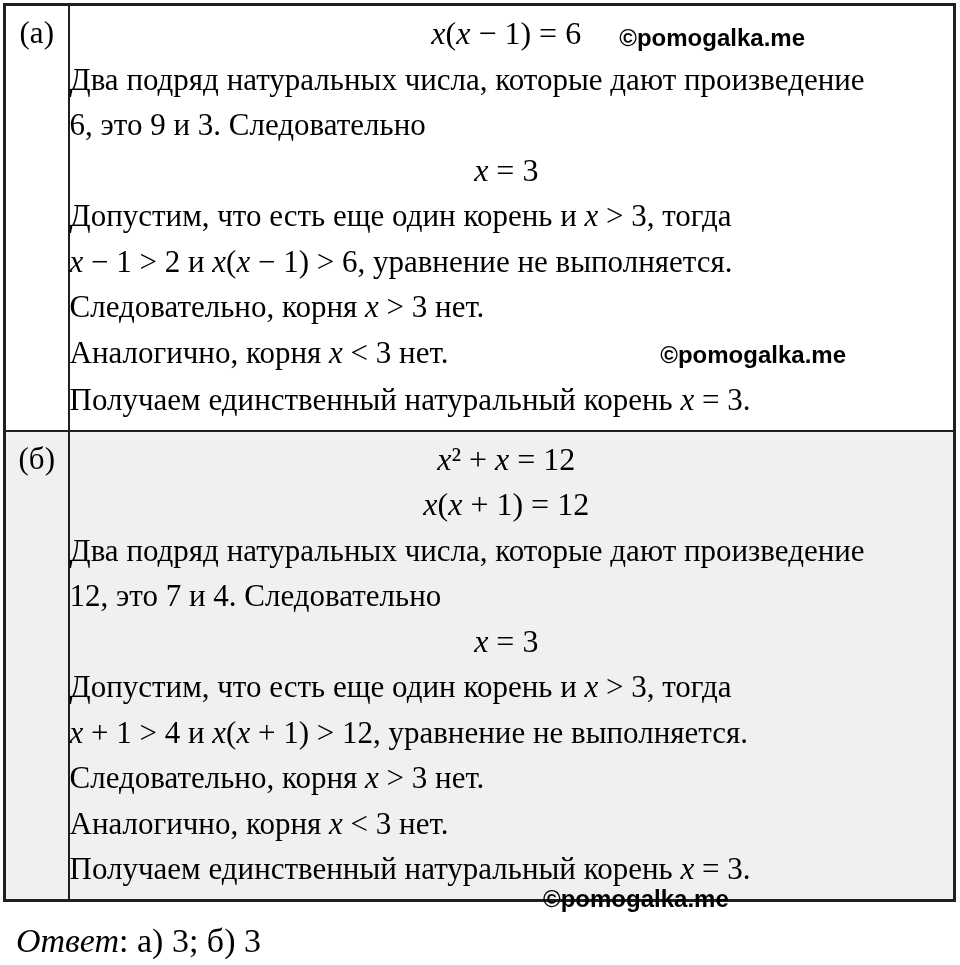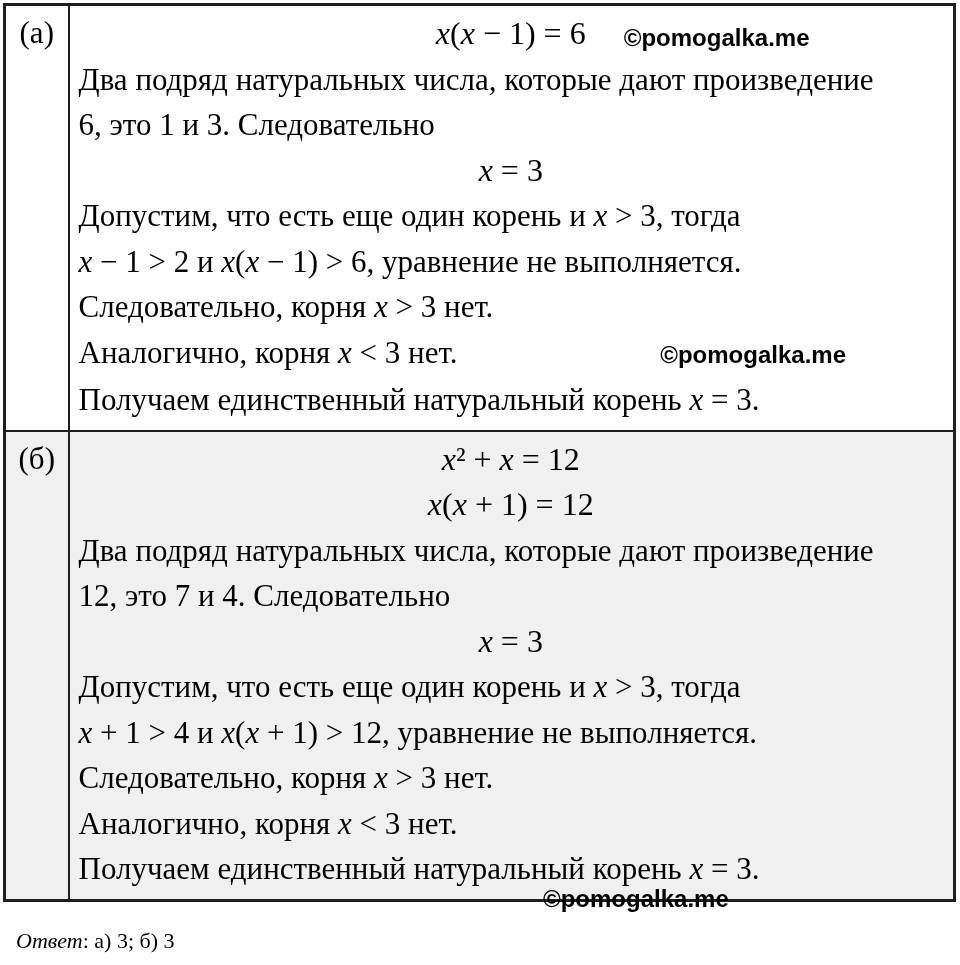--- a/index.html
+++ b/index.html
@@ -27,21 +27,21 @@
     vertical-align: top;
   }
   .label-cell {
     width: 64px;
     text-align: center;
     font-size: 31px;
     padding-top: 5px;
     line-height: 44px;
   }
   .content-cell {
-    padding: 5px 10px 7px 9px;
+    padding: 5px 10px 7px 0;
     font-size: 31px;
     line-height: 45.5px;
   }
   .row-b td { background: #f0f0f0; }
   .row-a td { background: #ffffff; }
   .text-line { white-space: nowrap; }
   .eq-line {
     text-align: center;
     position: relative;
     font-size: 32px;
@@ -67,42 +67,42 @@
     left: 543px;
     top: 885px;
     font-family: "Liberation Sans", sans-serif;
     font-weight: 700;
     font-size: 24px;
   }
   .answer-line {
     position: absolute;
     left: 16px;
     top: 919px;
-    font-size: 22px;
+    font-size: 34px;
     line-height: 44px;
     text-align: right;
   }
   .answer-label { font-style: italic; }
 </style>
 </head>
 <body>
 
 <div class="page">
 
   <table class="solution-table">
     <tbody>
         <tr class="row-a">
       <td class="label-cell">(а)</td>
       <td class="content-cell">
         <div class="eq-line first-eq">
           <span><i>x</i>(<i>x</i> − 1) = 6</span>
           <span class="wm">©pomogalka.me</span>
         </div>
         <div class="text-line">Два подряд натуральных числа, которые дают произведение</div>
-        <div class="text-line">6, это 1 и 3. Следовательно</div>
+        <div class="text-line">6, это 9 и 3. Следовательно</div>
         <div class="eq-line"><i>x</i> = 3</div>
         <div class="text-line">Допустим, что есть еще один корень и <i>x</i> &gt; 3, тогда</div>
         <div class="text-line"><i>x</i> − 1 &gt; 2 и <i>x</i>(<i>x</i> − 1) &gt; 6, уравнение не выполняется.</div>
         <div class="text-line">Следовательно, корня <i>x</i> &gt; 3 нет.</div>
         <div class="text-line flexline">
           <span>Аналогично, корня <i>x</i> &lt; 3 нет.</span>
           <span class="wm">©pomogalka.me</span>
         </div>
         <div class="text-line">Получаем единственный натуральный корень <i>x</i> = 3.</div>
       </td>

